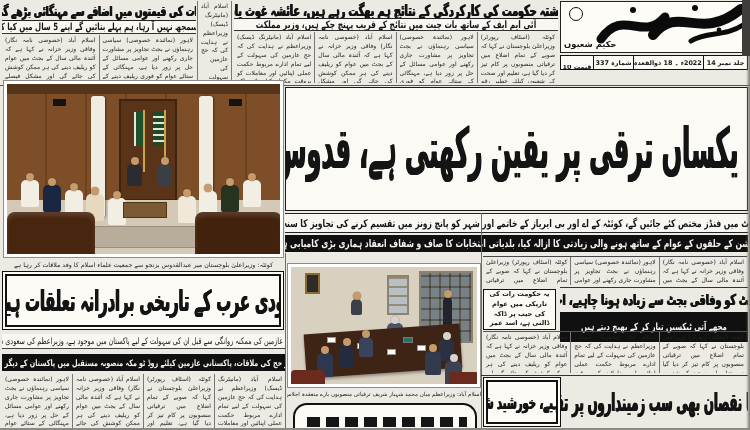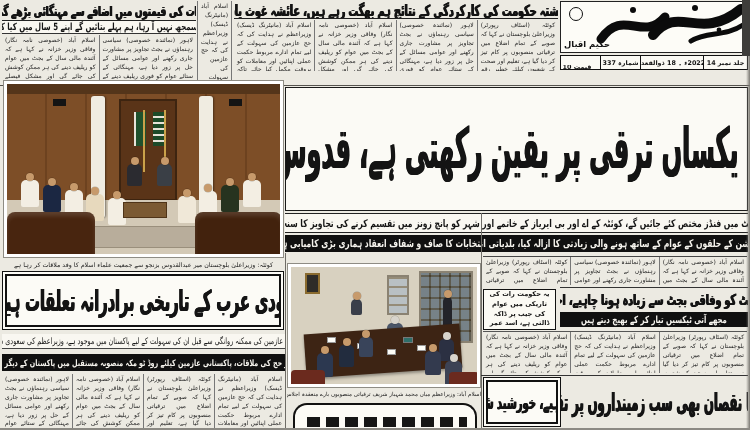--- a/index.html
+++ b/index.html
@@ -61,20 +61,23 @@
   </div>
 
   <div class="abs" style="left:197px;top:1px;width:35px;height:83px;border-right:1px solid #777;border-left:1px solid #777;">
     <div class="c" style="border:none;height:100%;"><span>اسلام آباد (مانیٹرنگ ڈیسک) وزیراعظم نے ہدایت کی کہ حج عازمین کی سہولت کے لیے تمام ادارے مربوط حکمت عملی اپنائیں اور معاملات کو بروقت مکمل کیا جائے تاکہ عازمین کو کسی دشواری کا سامنا نہ ہو۔</span></div>
   </div>
 
   <div class="abs" style="left:234px;top:2px;width:324px;height:82px;">
     <div class="hlbox" style="height:17px;border:none;border-bottom:1px solid #222;background:transparent;">
       <div class="hl" style="font-size:9.6px;"><span class="stretch sy16 thick">گزشتہ حکومت کی کارکردگی کے نتائج ہم بھگت رہے ہیں، عائشہ غوث پاشا</span></div>
     </div>
+    <div class="subline" style="height:12px;font-size:7.4px;border-bottom:1px solid #333;">
+        <span class="stretch sy14">آئی ایم ایف کے ساتھ بات چیت میں نتائج کے قریب پہنچ چکے ہیں، وزیر مملکت</span>
+      </div>
     <div class="cols" style="height:51px;margin-top:1px;">
       <div class="c"><span>کوئٹہ (اسٹاف رپورٹر) وزیراعلیٰ بلوچستان نے کہا کہ صوبے کے تمام اضلاع میں ترقیاتی منصوبوں پر کام تیز کر دیا گیا ہے، تعلیم اور صحت کے شعبوں کیلئے خطیر رقم مختص کی جائے گی اور میرٹ پر عملدرآمد ہوگا۔</span></div>
       <div class="c">
         <span>لاہور (نمائندہ خصوصی) سیاسی رہنماؤں نے بجٹ تجاویز پر مشاورت جاری رکھنے اور عوامی مسائل کے حل پر زور دیا ہے، مہنگائی کے ستائے عوام کو فوری ریلیف دینے کے اقدامات ناگزیر قرار دیے گئے ہیں۔</span>
         
       </div>
       <div class="c"><span>اسلام آباد (خصوصی نامہ نگار) وفاقی وزیر خزانہ نے کہا ہے کہ آئندہ مالی سال کے بجٹ میں عوام کو ریلیف دینے کی ہر ممکن کوشش کی جائے گی اور مشکل فیصلے ناگزیر ہیں، مذاکرات جاری ہیں اور جلد مثبت نتائج سامنے آئیں گے۔</span></div>
       <div class="c">
         <span>اسلام آباد (مانیٹرنگ ڈیسک) وزیراعظم نے ہدایت کی کہ حج عازمین کی سہولت کے لیے تمام ادارے مربوط حکمت عملی اپنائیں اور معاملات کو بروقت مکمل کیا جائے تاکہ عازمین کو کسی دشواری کا سامنا نہ ہو۔</span>
         
@@ -88,28 +91,28 @@
         <path d="M6 36 C28 4, 48 40, 70 14" stroke-width="9"></path>
         <path d="M58 32 C84 0, 104 40, 146 6" stroke-width="10"></path>
         <path d="M96 38 C112 28, 130 34, 148 22" stroke-width="5"></path>
       </g>
       <g fill="#0b0b0b">
         <circle cx="38" cy="7" r="3"></circle>
           <circle cx="100" cy="5" r="3"></circle>
           <circle cx="124" cy="27" r="2.4"></circle>
       </g>
     </svg>
-    <div class="abs" style="left:3px;bottom:3px;font-size:8.4px;font-weight:bold;">حکیم اقبال</div>
+    <div class="abs" style="left:3px;bottom:3px;font-size:8.4px;font-weight:bold;">حکیم شعبوں</div>
     <div class="abs" style="left:8px;top:5px;width:14px;height:14px;border:1.6px solid #111;border-radius:50%;"></div>
   </div>
 
   <div class="abs dl" style="left:560px;top:55px;width:188px;height:15px;">
     <div style="width:44px;">جلد نمبر 14</div>
     <div style="flex:1;">17 جون 2022ء ۔ 18 ذوالقعدہ 1443ھ</div>
-    <div style="width:40px;margin-left:7px;">شمارہ 337</div>
+    <div style="width:40px;">شمارہ 337</div>
     <div style="width:32px;margin-top:9px;">قیمت 10</div>
   </div>
 
   <div class="abs hline" style="left:0;top:85px;width:750px;"></div>
 
   <div class="abs hlbox" style="left:285px;top:87px;width:463px;height:124px;">
     <div class="hl" style="font-size:24px;"><span class="stretch sy23 thick">حکومت یکساں ترقی پر یقین رکھتی ہے، قدوس بزنجو</span></div>
   </div>
   <div class="abs subline" style="left:285px;top:213px;width:463px;height:20px;font-size:7.6px;border-top:1px solid #222;border-bottom:1px solid #222;">
     <span class="stretch sy14">کوئٹہ کے شہریوں کی بہتری کیلئے بجٹ میں فنڈز مختص کئے جائیں گے، کوئٹہ کے اے اور بی ایریاز کے خاتمے اور شہر کو پانچ زونز میں تقسیم کرنے کی تجاویز کا سنجیدگی سے جائزہ لیا جائیگا، وزیراعلیٰ</span>
@@ -216,21 +219,21 @@
     <div class="c"><span>کوئٹہ (اسٹاف رپورٹر) وزیراعلیٰ بلوچستان نے کہا کہ صوبے کے تمام اضلاع میں ترقیاتی منصوبوں پر کام تیز کر دیا گیا ہے، تعلیم اور صحت کے شعبوں کیلئے خطیر رقم مختص کی جائے گی اور میرٹ پر عملدرآمد ہوگا۔</span></div>
   </div>
 
   <div class="abs" style="left:483px;top:289px;width:73px;height:41px;border:1px solid #111;background:#fbfaf4;display:flex;align-items:center;justify-content:center;padding:2px;text-align:center;">
     <span style="font-size:6.6px;font-weight:bold;line-height:1.5;">یہ حکومت رات کی تاریکی میں عوام کی جیب پر ڈاکہ ڈالتی ہے، اسد عمر</span>
   </div>
 
   <div class="abs hlbox" style="left:560px;top:287px;width:188px;height:23px;border:none;border-top:1px solid #333;background:transparent;">
     <div class="hl" style="font-size:9.4px;"><span class="stretch sy16 thick">ترقیاتی بجٹ کو وفاقی بجٹ سے زیادہ ہونا چاہیے، احسن اقبال</span></div>
   </div>
-  <div class="abs band" style="left:560px;top:312px;width:188px;height:15px;font-size:7px;">
+  <div class="abs band" style="left:560px;top:312px;width:188px;height:30px;font-size:7px;">
     <span class="stretch sy14">مجھے آتی ٹیکسیں تیار کر کے بھیج دیتے ہیں</span>
   </div>
 
   <div class="abs cols" style="left:483px;top:331px;width:264px;height:42px;border-top:1px solid #555;">
     <div class="c">
       <span>کوئٹہ (اسٹاف رپورٹر) وزیراعلیٰ بلوچستان نے کہا کہ صوبے کے تمام اضلاع میں ترقیاتی منصوبوں پر کام تیز کر دیا گیا ہے، تعلیم اور صحت کے شعبوں کیلئے خطیر رقم مختص کی جائے گی اور میرٹ پر عملدرآمد ہوگا۔</span>
       
     </div>
     <div class="c">
       <span>اسلام آباد (مانیٹرنگ ڈیسک) وزیراعظم نے ہدایت کی کہ حج عازمین کی سہولت کے لیے تمام ادارے مربوط حکمت عملی اپنائیں اور معاملات کو بروقت مکمل کیا جائے تاکہ عازمین کو کسی دشواری کا سامنا نہ ہو۔</span>

